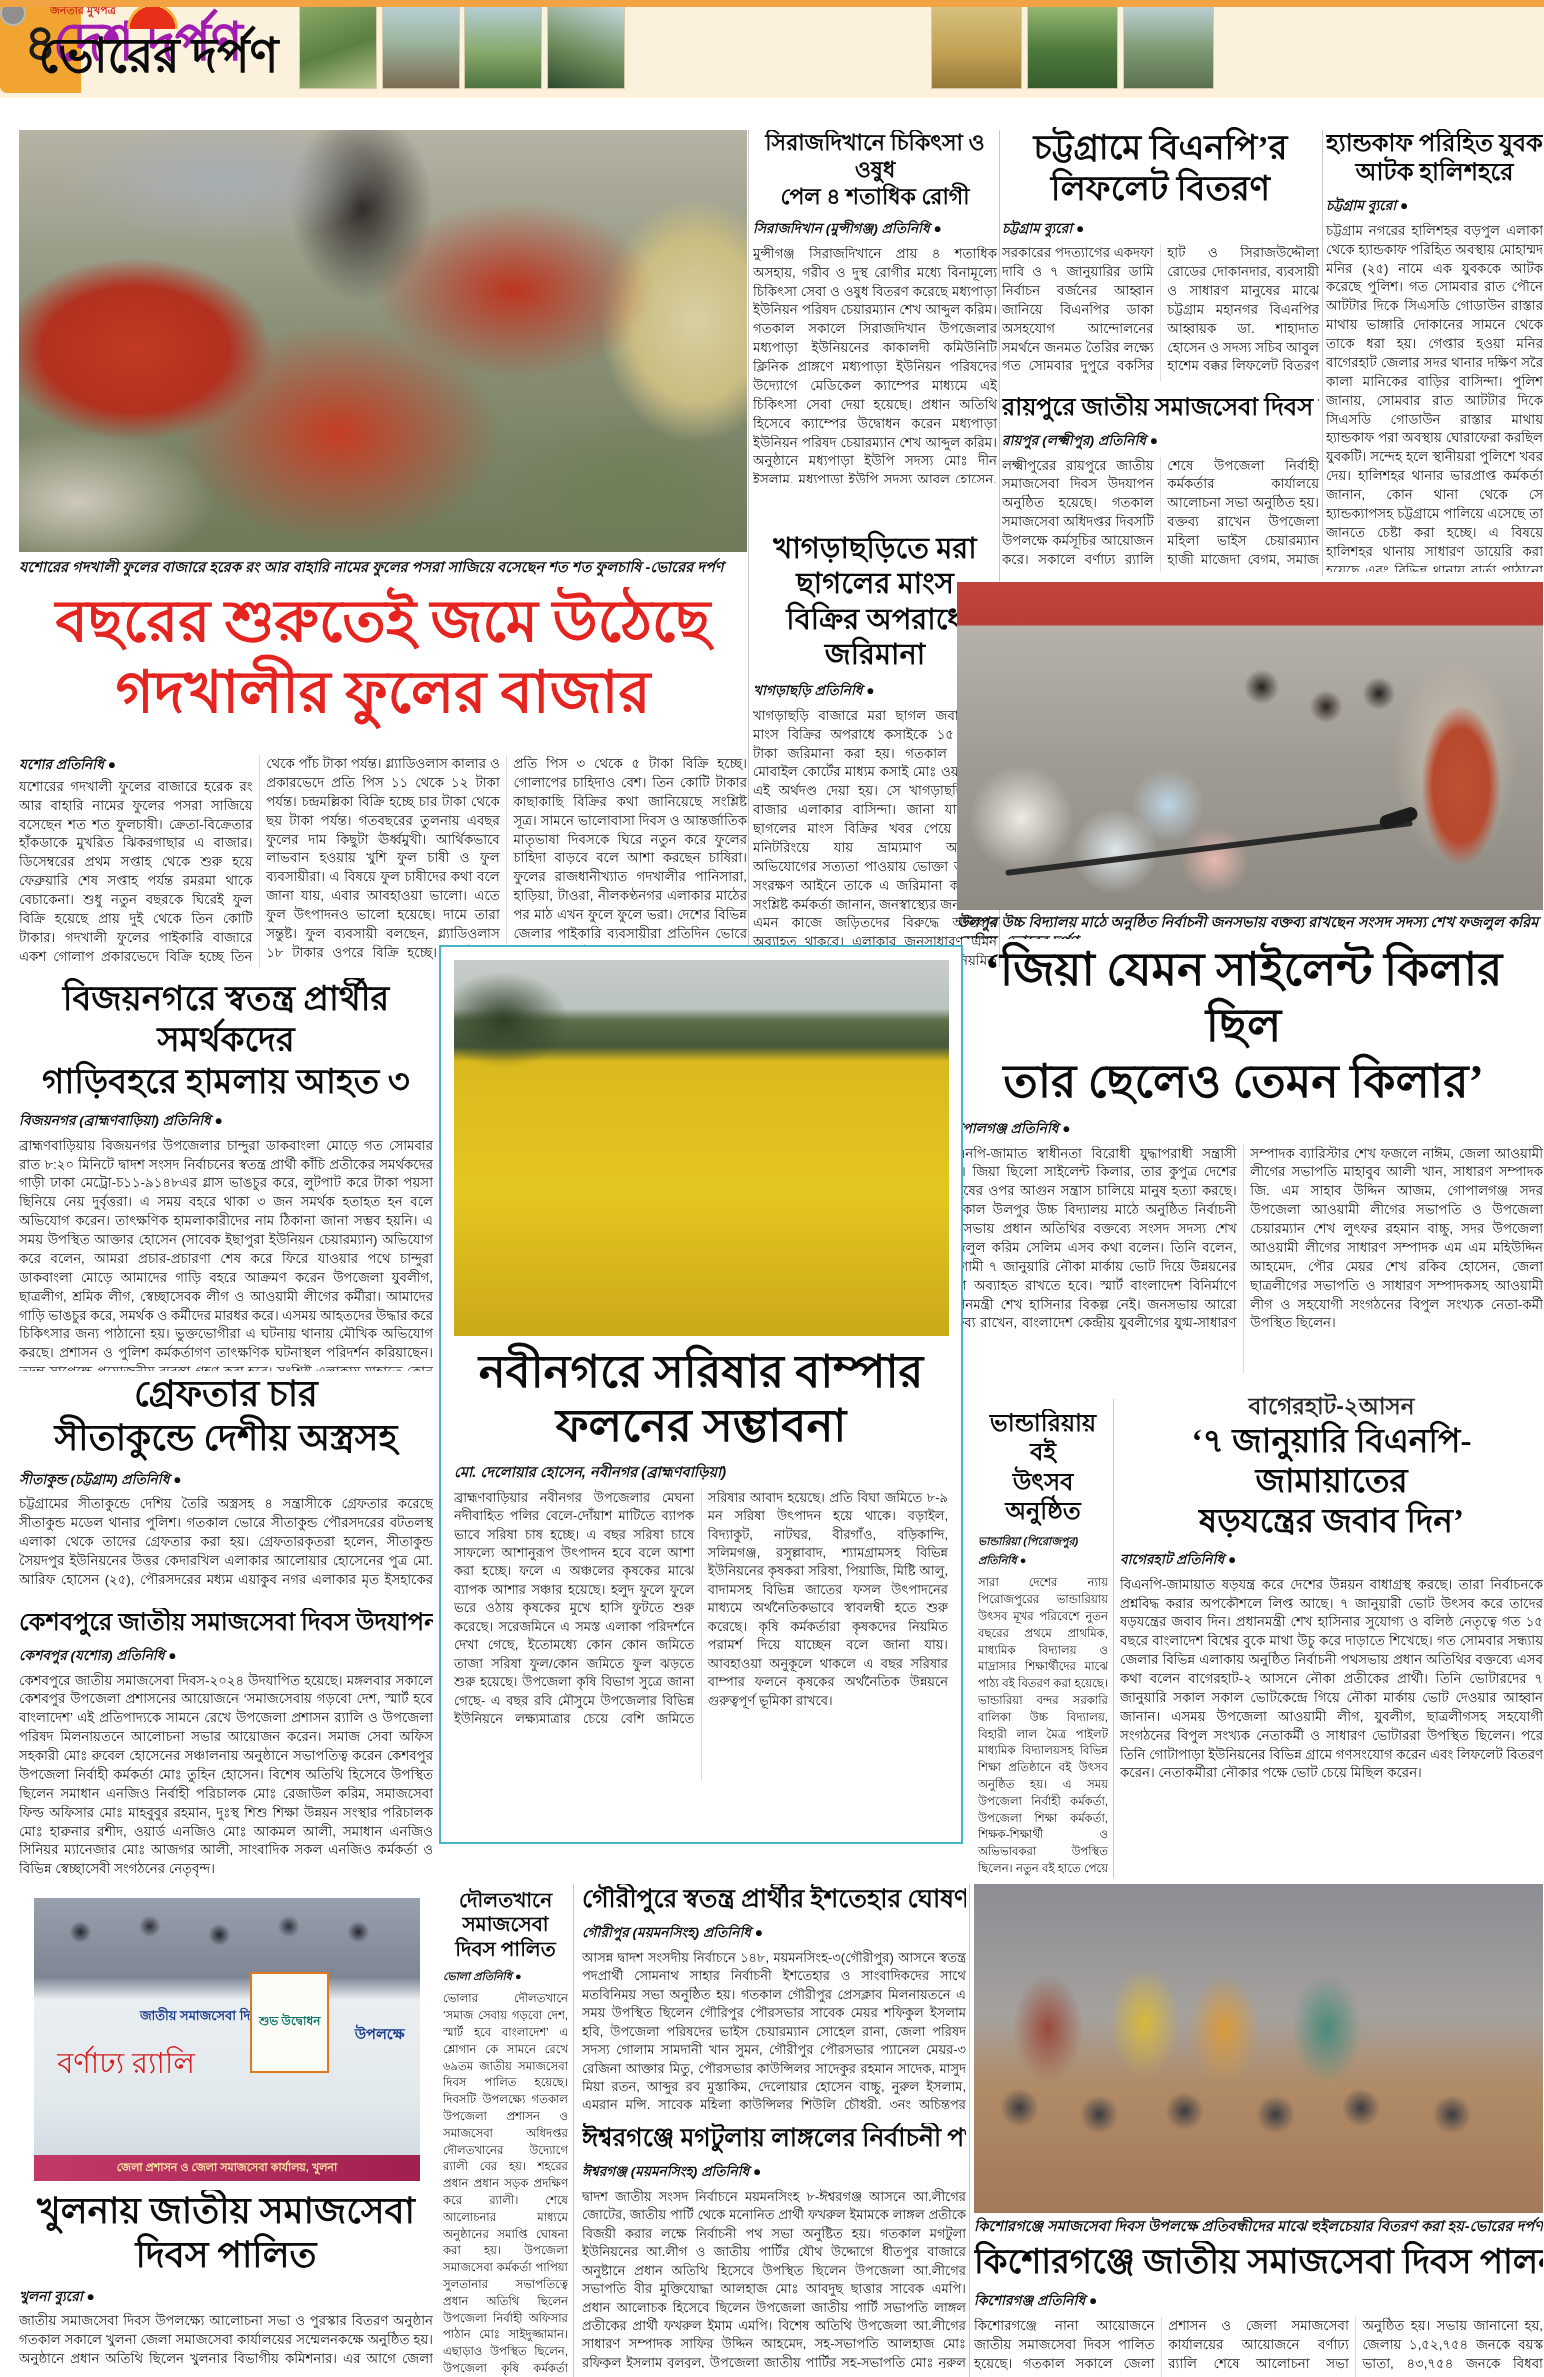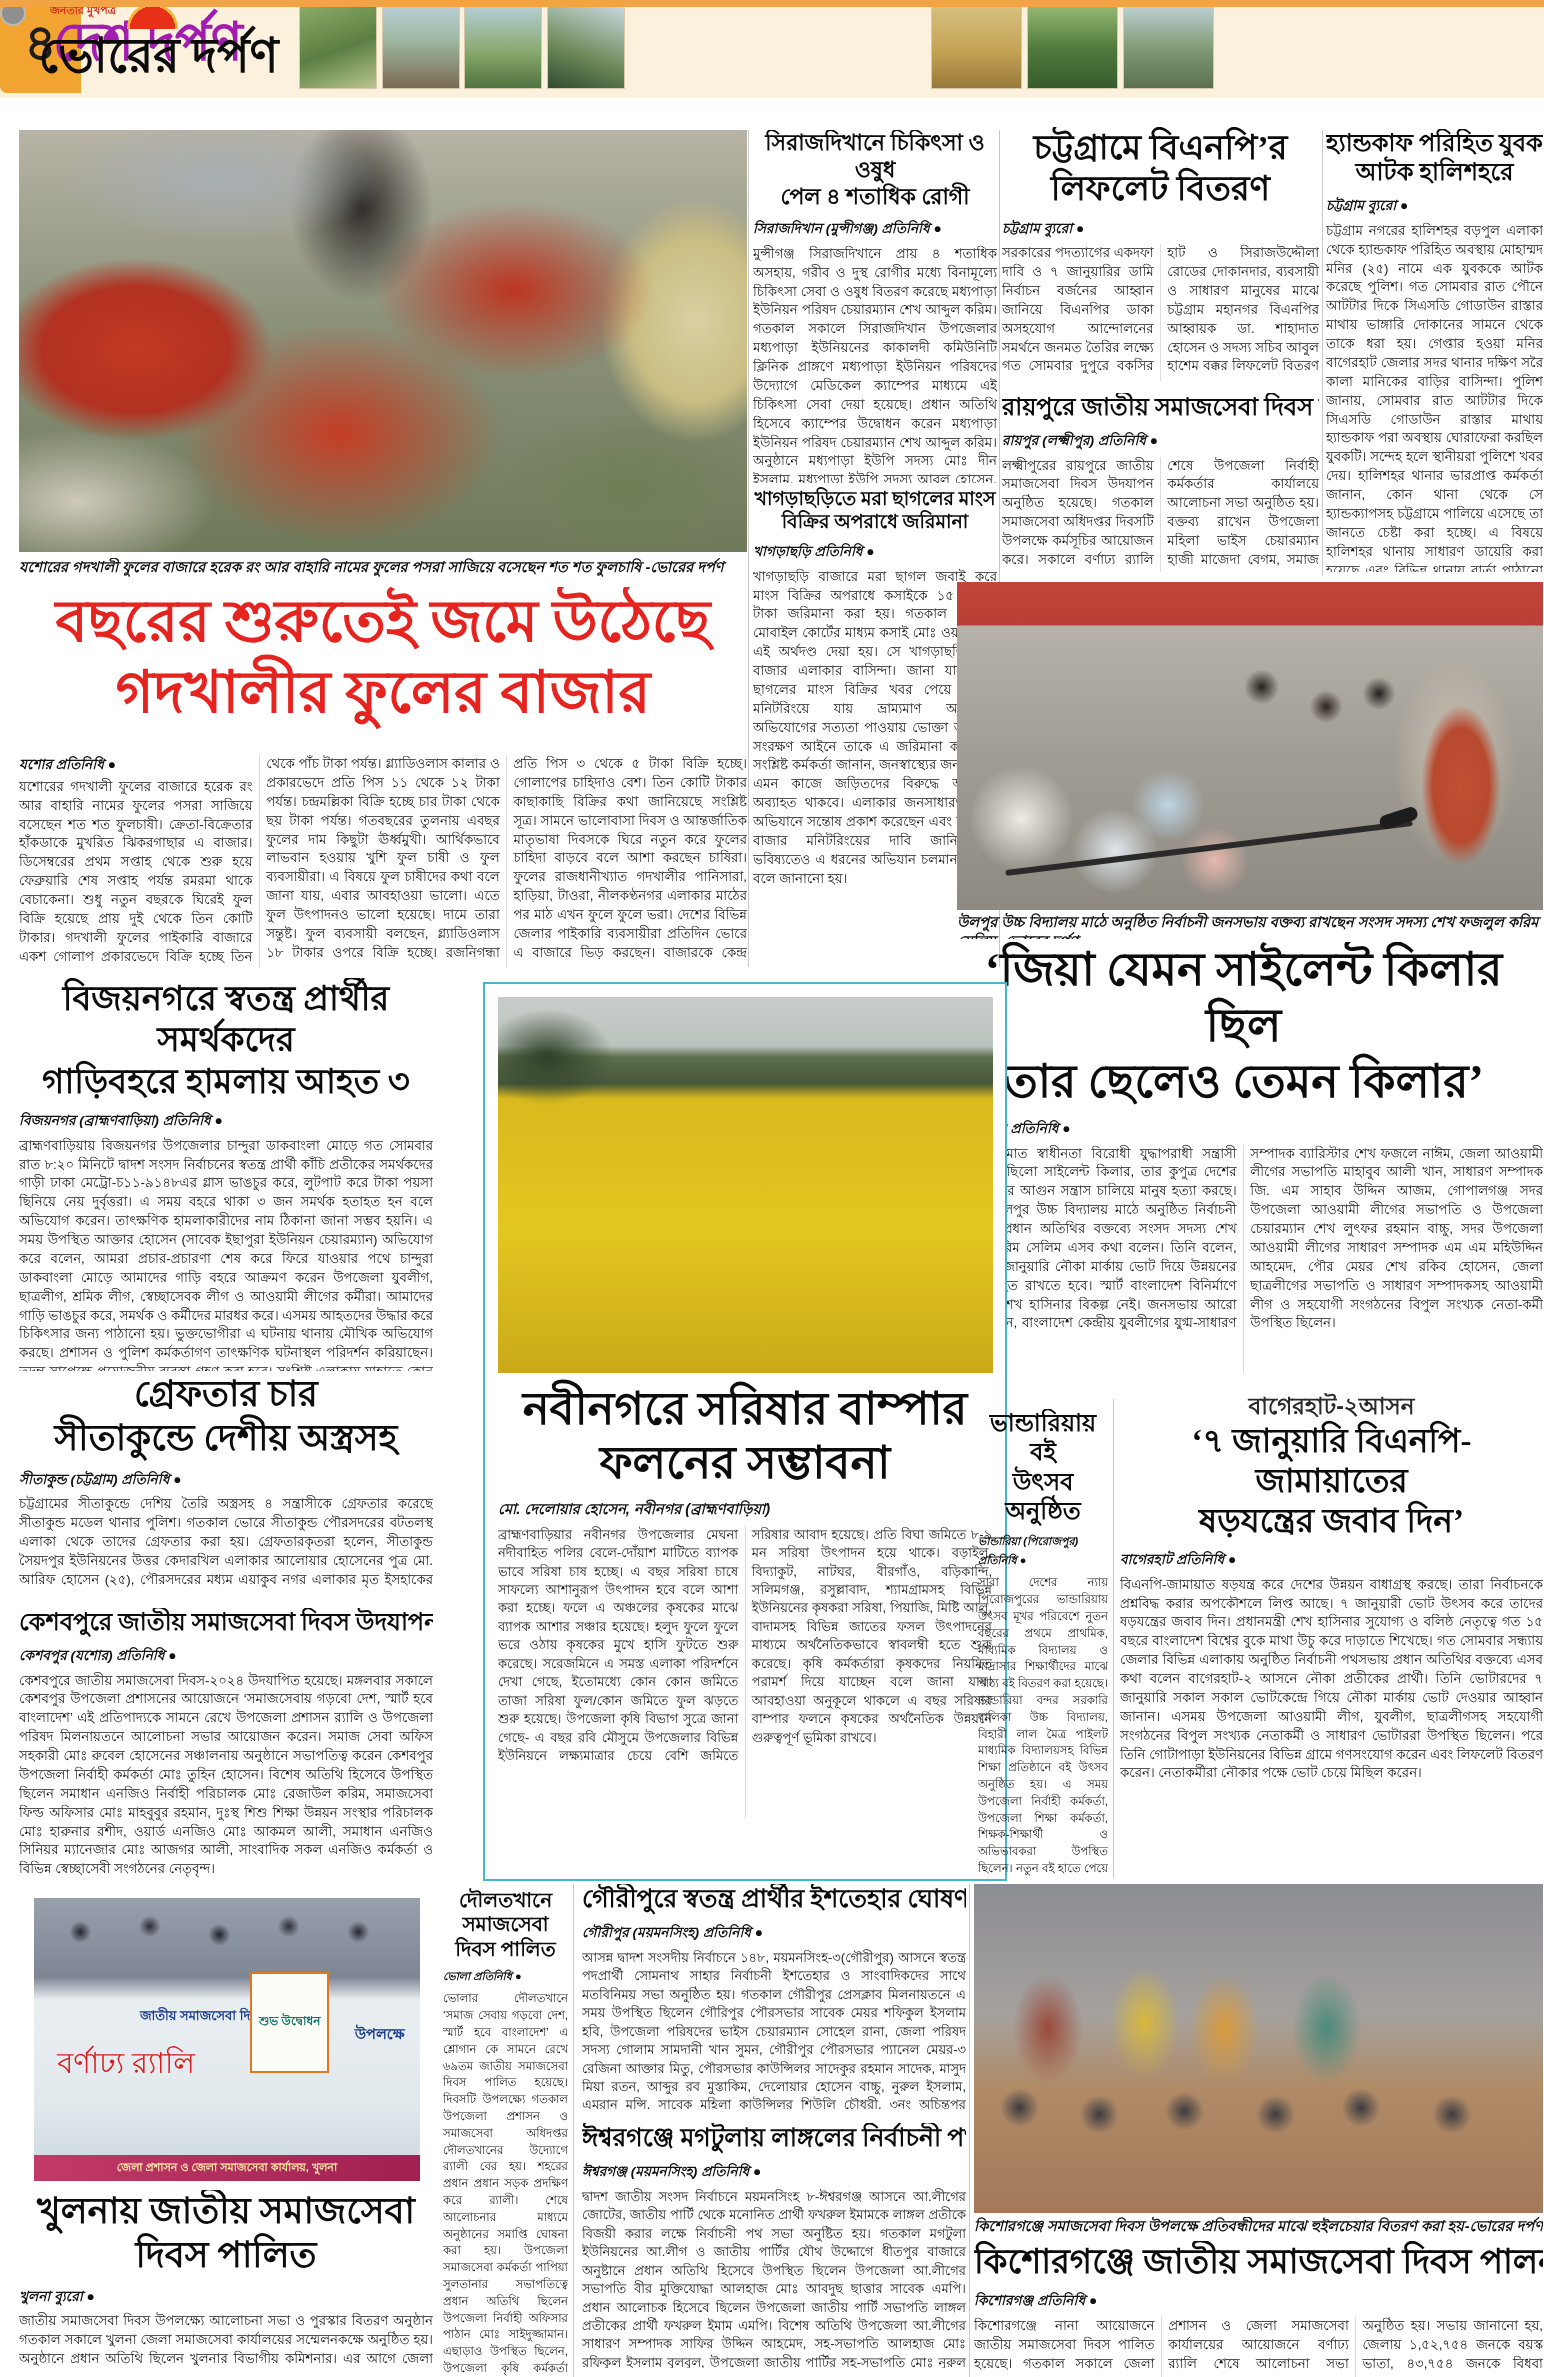--- a/index.html
+++ b/index.html
@@ -98,21 +98,21 @@
       radial-gradient(circle 13.7px at 66% 10%, #2c2e38 0%, transparent 80%),
       radial-gradient(circle 13.7px at 84% 12%, #24262e 0%, transparent 80%),
       linear-gradient(180deg,#98a0ac 0%,#7e8694 28%,#e9eef1 36%,#e2e9ed 72%,#c9d5dd 100%); }
   .kh-line { position:absolute; left:4%; top:38%; width:92%; text-align:center; font-size:13px; font-weight:700; color:#1a3c8c; }
   .kh-big { position:absolute; left:6%; top:50%; width:60%; text-align:left; font-size:29px; font-weight:400; color:#d42020; }
   .kh-flag { position:absolute; left:56%; top:26%; width:79px; height:101px; background:#fdfdf8; border:2.6px solid #e07820;
              display:flex; align-items:center; justify-content:center; text-align:right; font-size:12px; font-weight:700; color:#0f766e; }
   .kh-upolokkhe { position:absolute; right:4%; top:44%; font-size:14.6px; font-weight:700; color:#173a86; }
   .kh-bottom { position:absolute; left:0; bottom:0; width:100%; height:26px; background:linear-gradient(90deg,#c23a68,#a02050);
                display:flex; align-items:center; justify-content:center; font-size:11px; font-weight:700; color:#ffe9a8; }
-  .box-nabi { position:absolute; left:439px; top:982px; width:524px; height:899px; border:2.6px solid #45b7c9; padding:13px; overflow:hidden; background:#fff;margin-left:44px; }
+  .box-nabi { position:absolute; left:439px; top:945px; width:524px; height:899px; border:2.6px solid #45b7c9; padding:13px; overflow:hidden; background:#fff; }
 </style>
 </head>
 <body>
 
 <div id="page">
 
   <div class="abs header-band"></div>
   <div class="abs pagebox">
     <span>৪</span>
   </div>
@@ -161,21 +161,21 @@
   <div class="art" style="left:753px;top:130px;width:244px;height:353px;">
     <div class="hl" style="font-size:22px;">
       <div>সিরাজদিখানে চিকিৎসা ও ওষুধ</div>
       <div>পেল ৪ শতাধিক রোগী</div>
     </div>
     <div class="byline">সিরাজদিখান (মুন্সীগঞ্জ) প্রতিনিধি ●</div>
     <div class="body" style="height:251px;">মুন্সীগঞ্জ সিরাজদিখানে প্রায় ৪ শতাধিক অসহায়, গরীব ও দুস্থ রোগীর মধ্যে বিনামূল্যে চিকিৎসা সেবা ও ওষুধ বিতরণ করেছে মধ্যপাড়া ইউনিয়ন পরিষদ চেয়ারম্যান শেখ আব্দুল করিম। গতকাল সকালে সিরাজদিখান উপজেলার মধ্যপাড়া ইউনিয়নের কাকালদী কমিউনিটি ক্লিনিক প্রাঙ্গণে মধ্যপাড়া ইউনিয়ন পরিষদের উদ্যোগে মেডিকেল ক্যাম্পের মাধ্যমে এই চিকিৎসা সেবা দেয়া হয়েছে। প্রধান অতিথি হিসেবে ক্যাম্পের উদ্বোধন করেন মধ্যপাড়া ইউনিয়ন পরিষদ চেয়ারম্যান শেখ আব্দুল করিম। অনুষ্ঠানে মধ্যপাড়া ইউপি সদস্য মোঃ দীন ইসলাম, মধ্যপাড়া ইউপি সদস্য আবুল হোসেন, মধ্যপাড়া ইউপি সদস্য হাসনা হেনা, সমাজসেবক জগদিশ সেন, নারী নেত্রী শেফালী বেগম, সাংবাদিক লতা মন্ডল, সাংবাদিক হাবিবুর রহমান, সাংবাদিক মোঃ রিপনসহ বিভিন্ন শ্রেণি পেশার মানুষ এসময় উপস্থিত ছিলেন।</div>
   </div>
 
   <div class="art" style="left:753px;top:487px;width:244px;height:480px;">
-    <div class="hl" style="font-size:19px;">
+    <div class="hl" style="font-size:29px;margin-top:44px;">
       <div>খাগড়াছড়িতে মরা ছাগলের মাংস</div>
       <div>বিক্রির অপরাধে জরিমানা</div>
     </div>
     <div class="byline">খাগড়াছড়ি প্রতিনিধি ●</div>
     <div class="body" style="height:378px;">খাগড়াছড়ি বাজারে মরা ছাগল জবাই করে মাংস বিক্রির অপরাধে কসাইকে ১৫ হাজার টাকা জরিমানা করা হয়। গতকাল বিকালে মোবাইল কোর্টের মাধ্যম কসাই মোঃ ওয়াসিমকে এই অর্থদণ্ড দেয়া হয়। সে খাগড়াছড়ি সদর বাজার এলাকার বাসিন্দা। জানা যায়, মরা ছাগলের মাংস বিক্রির খবর পেয়ে বাজার মনিটরিংয়ে যায় ভ্রাম্যমাণ আদালত। অভিযোগের সত্যতা পাওয়ায় ভোক্তা অধিকার সংরক্ষণ আইনে তাকে এ জরিমানা করা হয়। সংশ্লিষ্ট কর্মকর্তা জানান, জনস্বাস্থ্যের জন্য হুমকি এমন কাজে জড়িতদের বিরুদ্ধে অভিযান অব্যাহত থাকবে। এলাকার জনসাধারণ এমন অভিযানে সন্তোষ প্রকাশ করেছেন এবং নিয়মিত বাজার মনিটরিংয়ের দাবি জানিয়েছেন। ভবিষ্যতেও এ ধরনের অভিযান চলমান থাকবে বলে জানানো হয়।</div>
   </div>
 
   <div class="art" style="left:1002px;top:127px;width:317px;height:263px;">
     <div class="hl" style="font-size:34px;">
       <div>চট্টগ্রামে বিএনপি’র</div>

